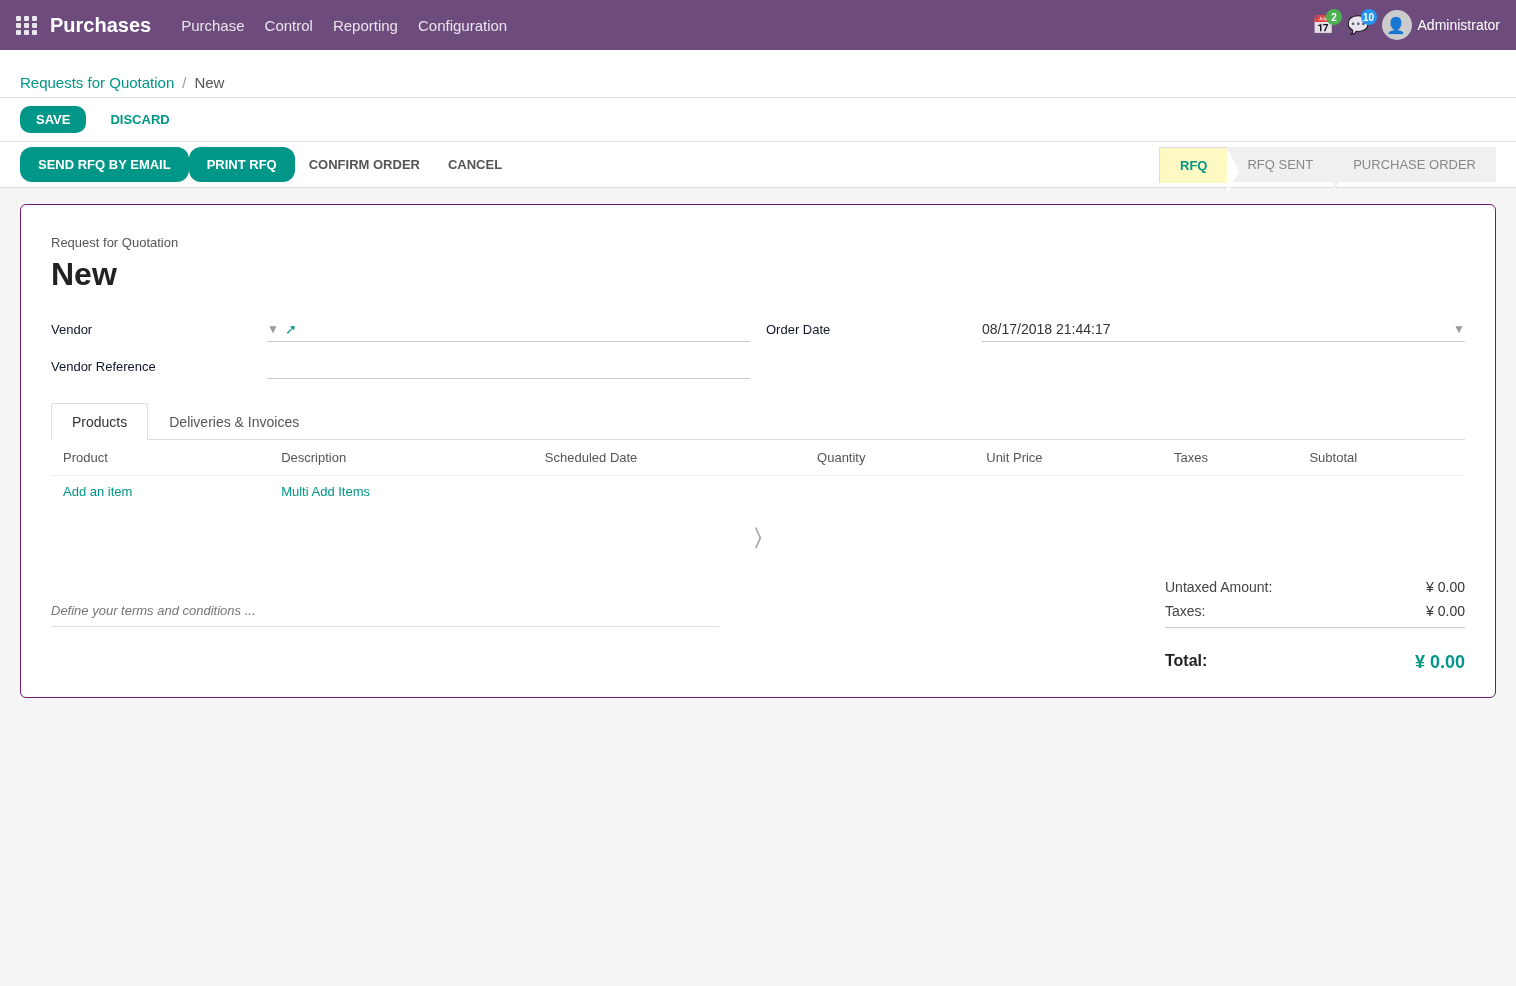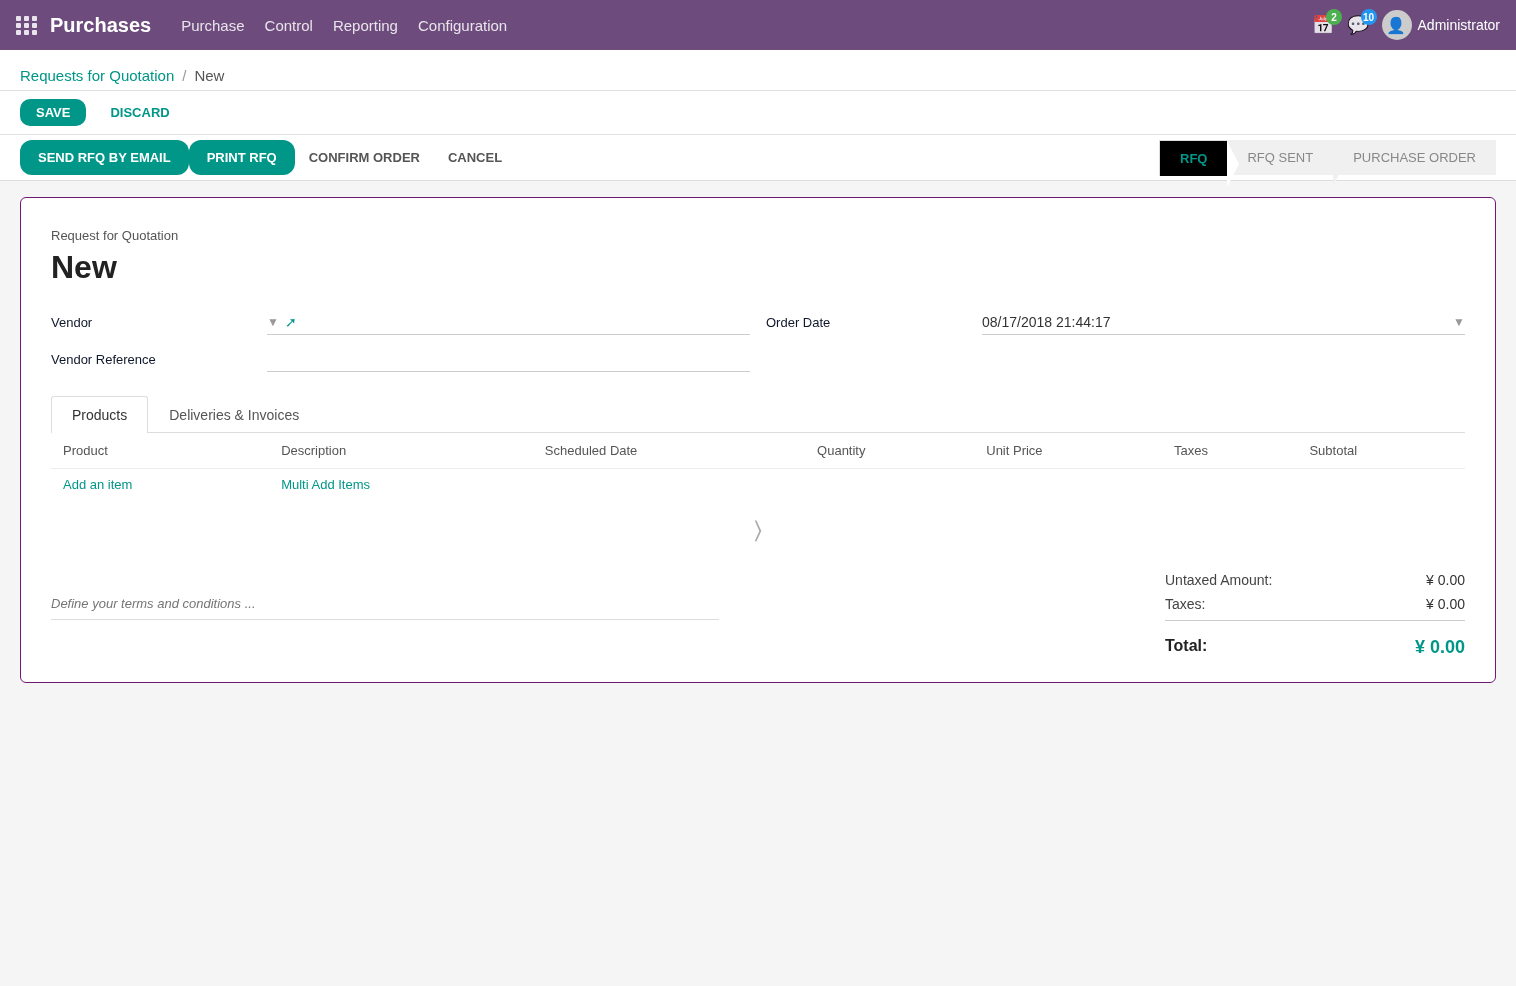--- a/index.html
+++ b/index.html
@@ -84,21 +84,21 @@
       display: flex;
       align-items: center;
       justify-content: center;
       font-size: 16px;
       overflow: hidden;
     }
 
     
     .breadcrumb-bar {
       background: #fff;
-      padding: 17px 20px 6px;
+      padding: 24px 20px 6px;
       border-bottom: 1px solid #e0e0e0;
     }
     .breadcrumb {
       display: flex;
       align-items: center;
       gap: 8px;
       font-size: 15px;
       color: #009688;
     }
     .breadcrumb .sep { color: #999; }
@@ -180,21 +180,21 @@
       display: flex;
       align-items: center;
       padding: 10px 20px;
       font-size: 13px;
       color: #888;
       background: #f0f0f0;
       position: relative;
       cursor: default;
     }
     .step.active {
-      background: #000000;
+      background: #fef9c3;
       color: #009688;
       font-weight: bold;
       border-top: 1px solid #ddd;
       border-left: 1px solid #ddd;
       border-bottom: none;
       text-align: right;
     }
     .step::after {
       content: '';
       position: absolute;
@@ -340,21 +340,21 @@
       padding: 4px 0;
       font-size: 14px;
       color: #444;
     }
     .totals-row.total-final {
       font-size: 16px;
       font-weight: bold;
       color: #222;
       border-top: 1px solid #ccc;
       margin-top: 4px;
-      padding-top: 16px;
+      padding-top: 24px;
     }
     .totals-row .label { margin-right: 30px; }
     .totals-row .value { color: #333; }
     .totals-row.total-final .value { color: #009688; font-size: 18px; }
 
     
     .grid-icon {
       display: grid;
       grid-template-columns: repeat(3, 6px);
       gap: 2px;

